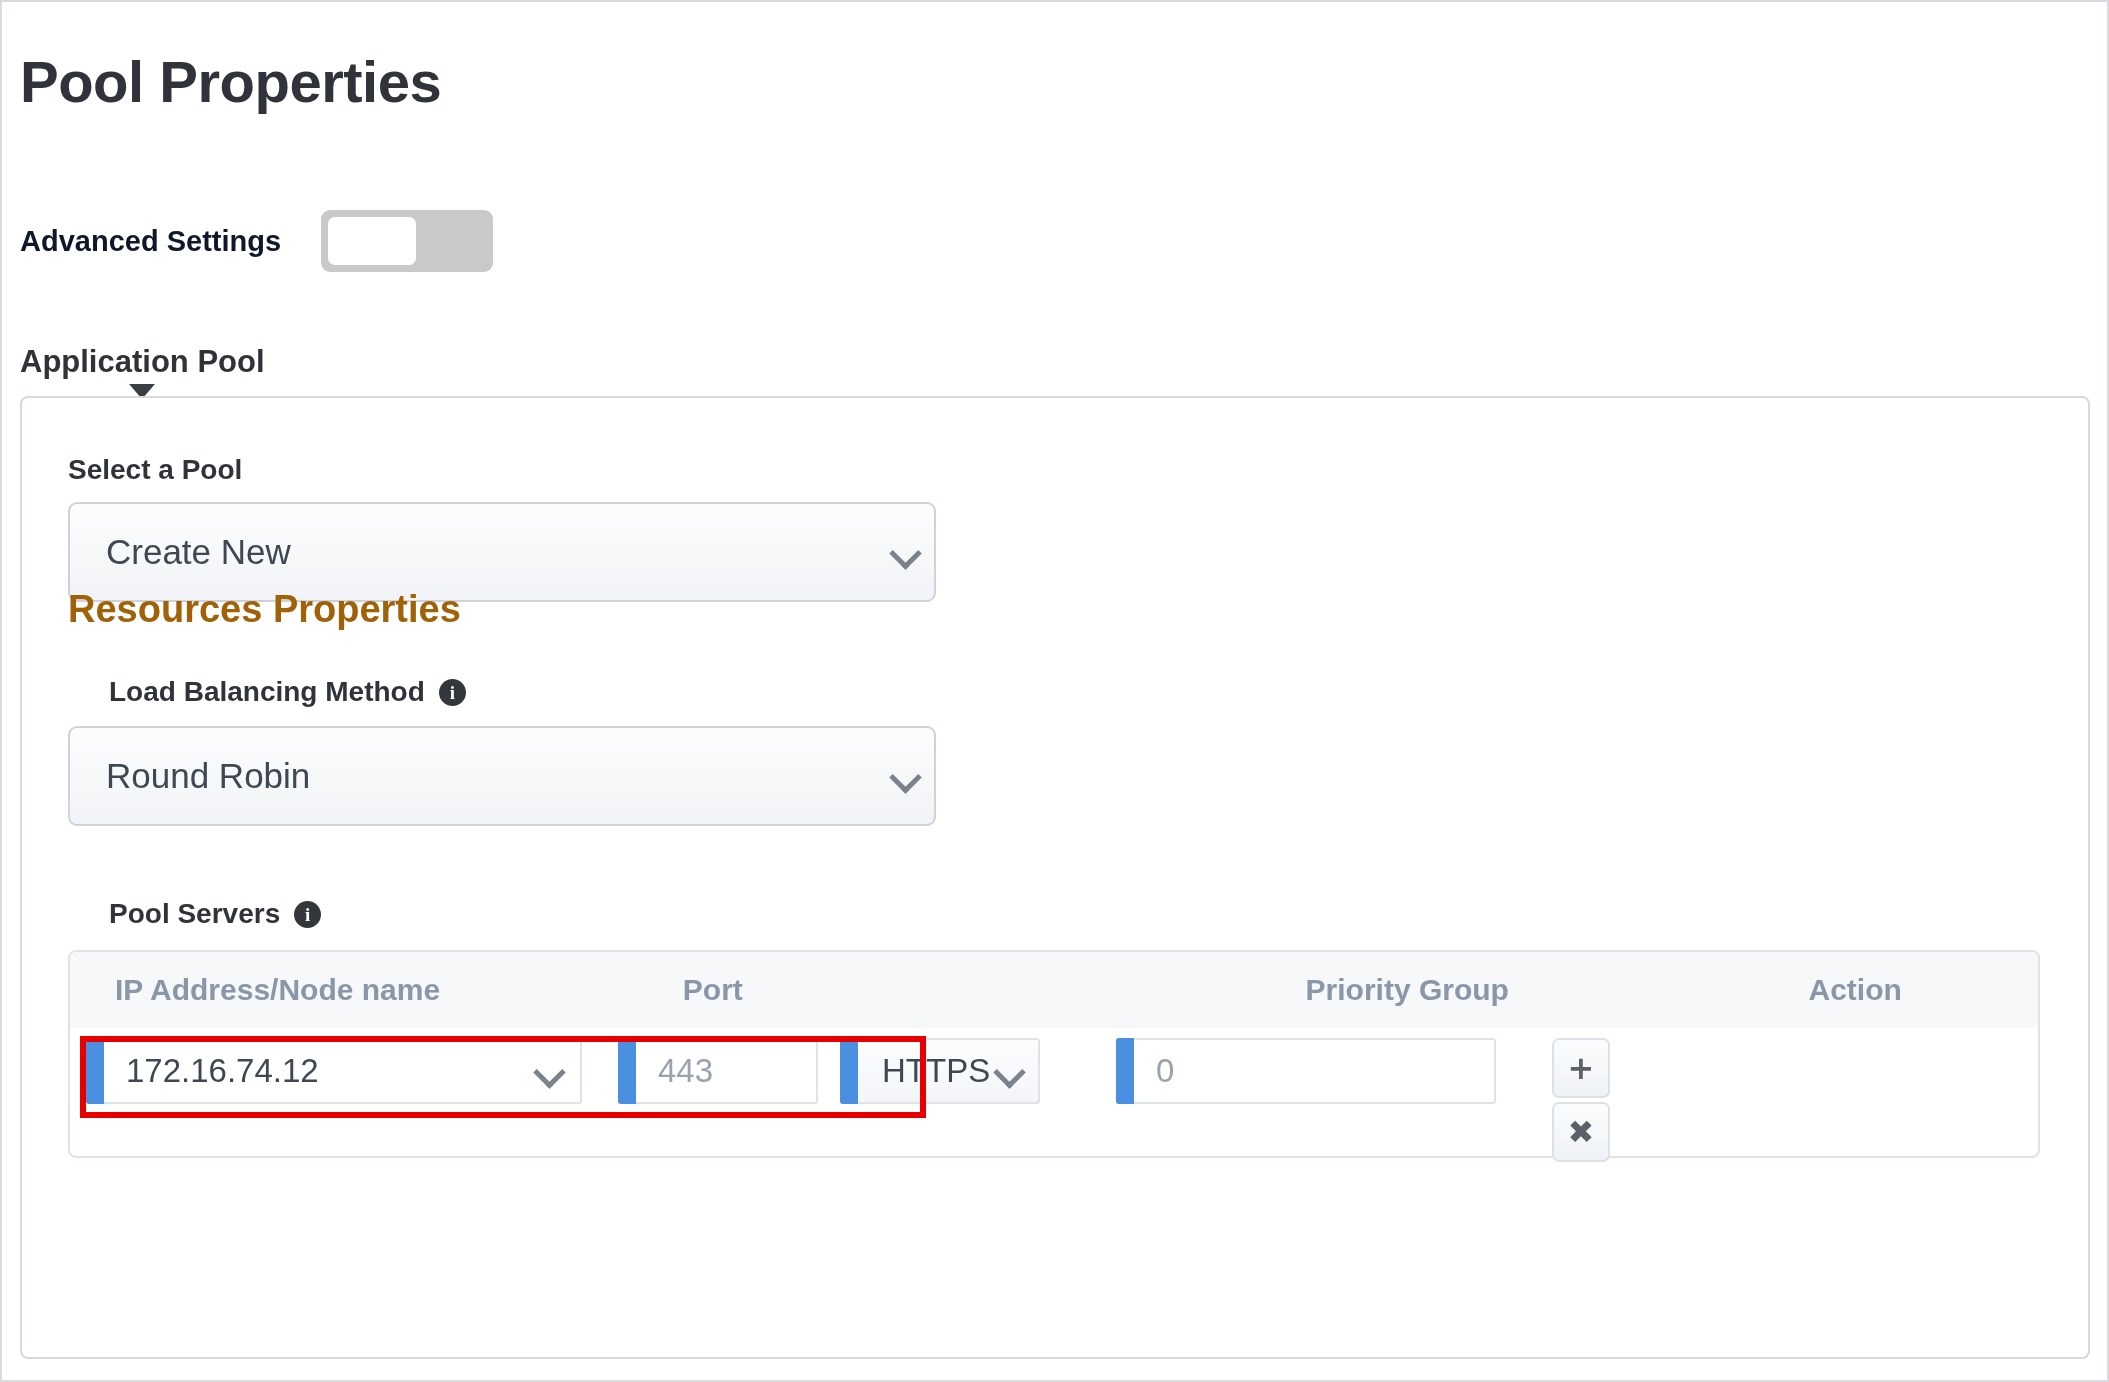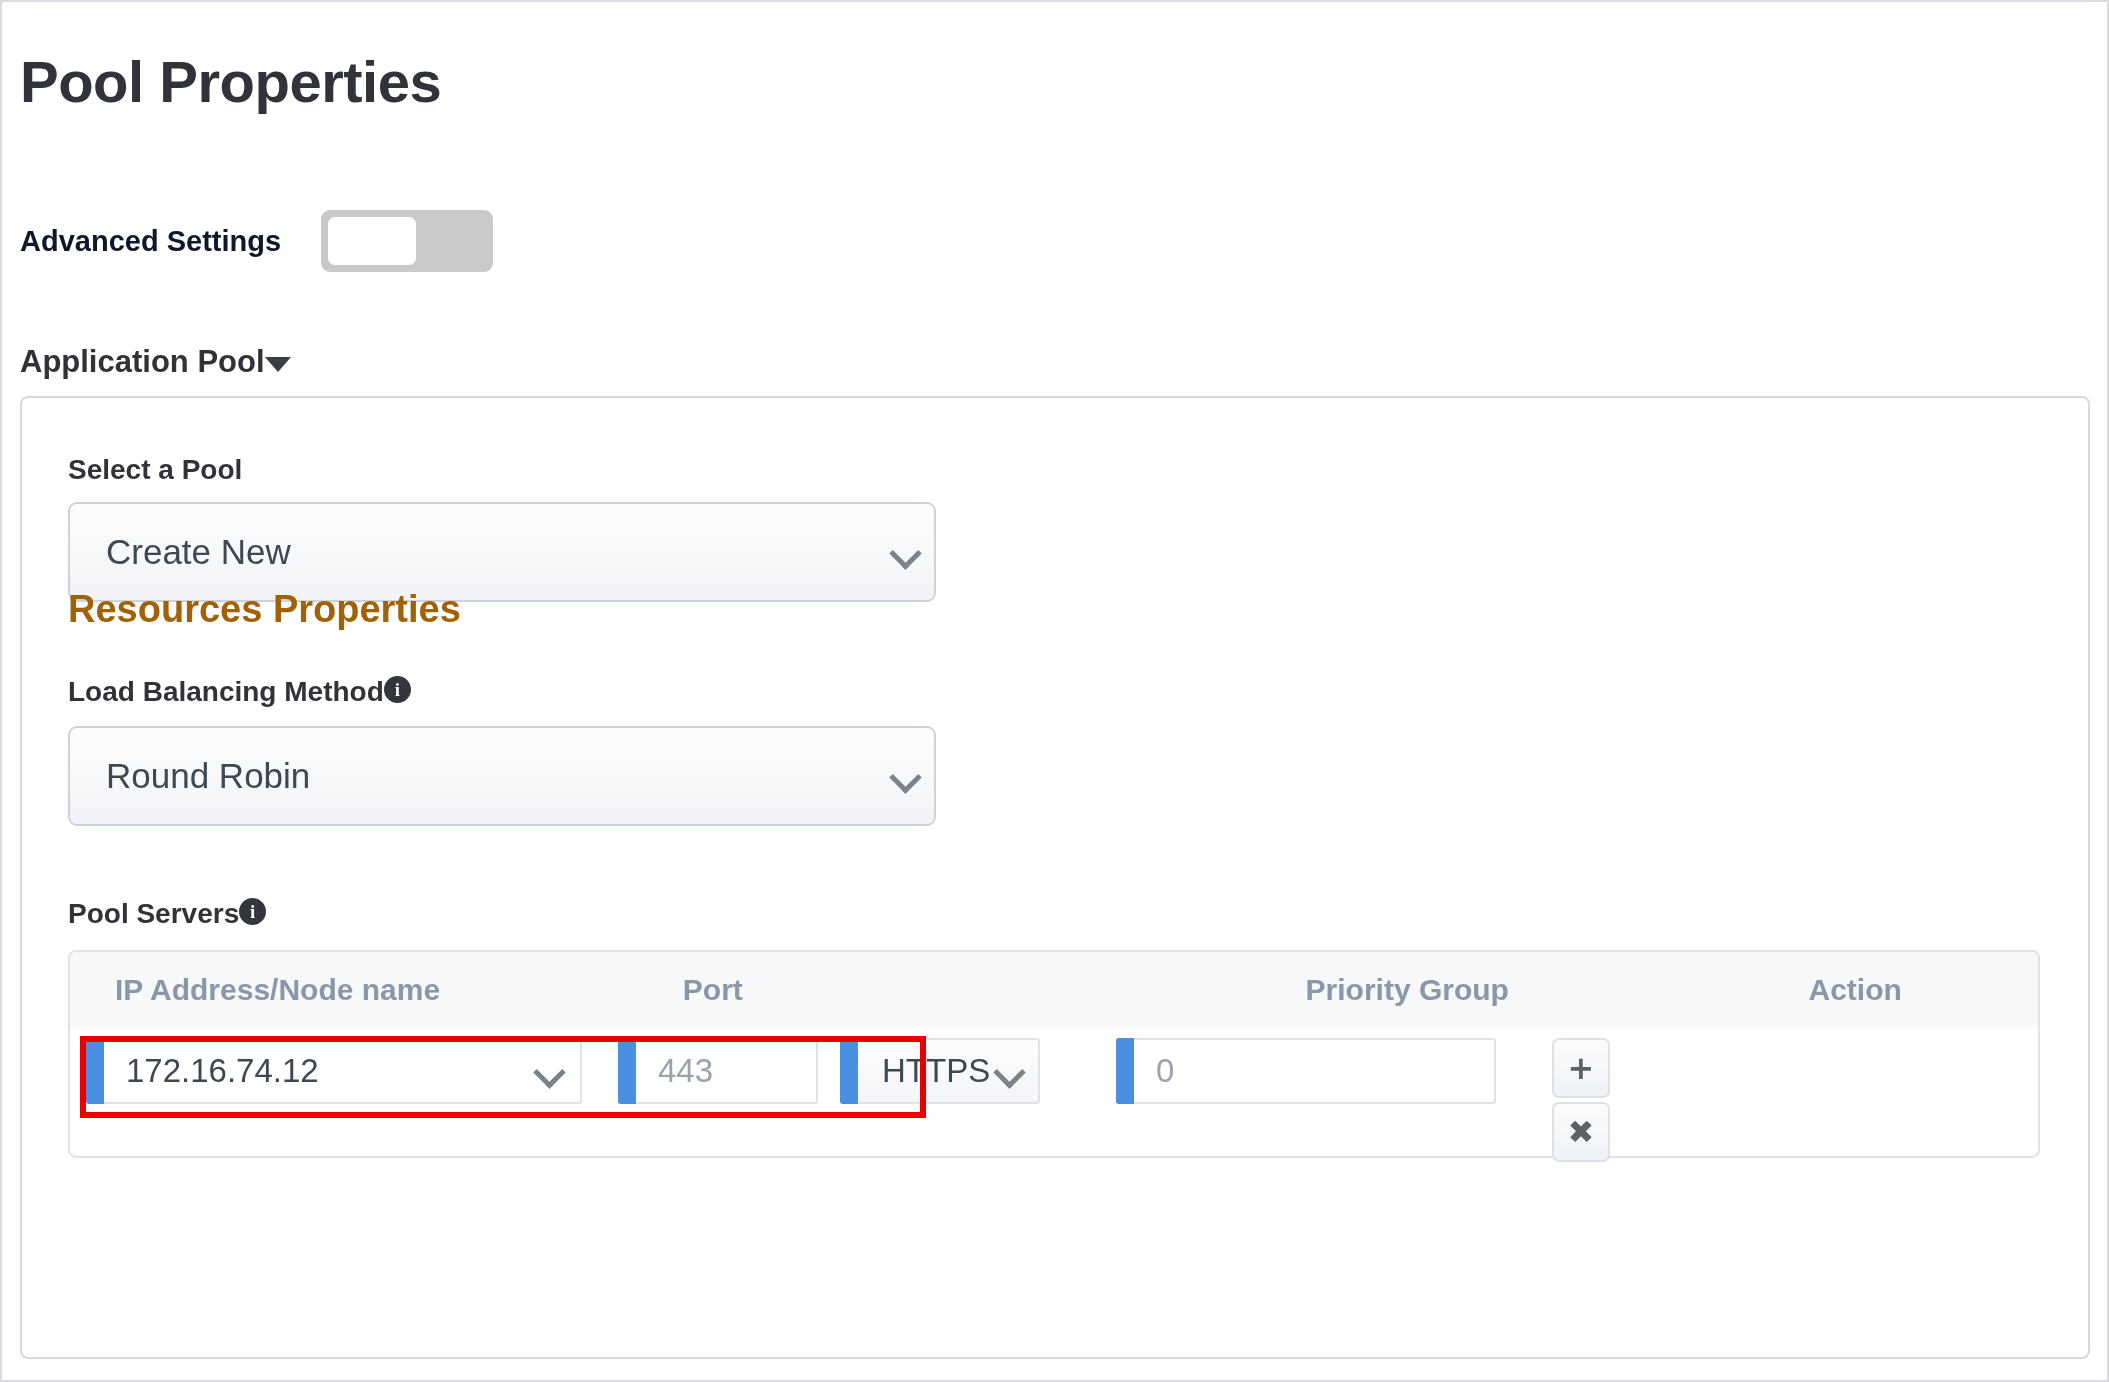--- a/index.html
+++ b/index.html
@@ -64,20 +64,21 @@
   }
 
   
   .section-header {
     position: absolute;
     left: 18px;
     top: 342px;
     display: flex;
     align-items: center;
     cursor: pointer;
+    flex-direction: column;
   }
   .section-header-label {
     font-size: 31px;
     font-weight: bold;
     color: #2f3338;
   }
   .caret-down {
     width: 0; height: 0;
     border-left: 13px solid transparent;
     border-right: 13px solid transparent;
@@ -156,20 +157,23 @@
     font-size: 19px;
     font-weight: bold;
     font-family: "Liberation Serif", serif;
     line-height: 1;
     vertical-align: middle;
     cursor: pointer;
   }
 
   .label-with-info {
     display: flex;
+    align-items: center;
+    gap: 14px;
+    margin-left: 41px;
   }
 
   
   .blk-select-pool { position: absolute; left: 46px; top: 56px; }
   .blk-select-pool .select-box { margin-top: 16px; }
   .blk-select-pool .help-text { margin-top: 12px; }
   .blk-resources { position: absolute; left: 46px; top: 190px; }
   .blk-lbm { position: absolute; left: 46px; top: 278px; }
   .blk-lbm .select-box { margin-top: 18px; }
   .blk-pool-servers { position: absolute; left: 46px; top: 500px; }

